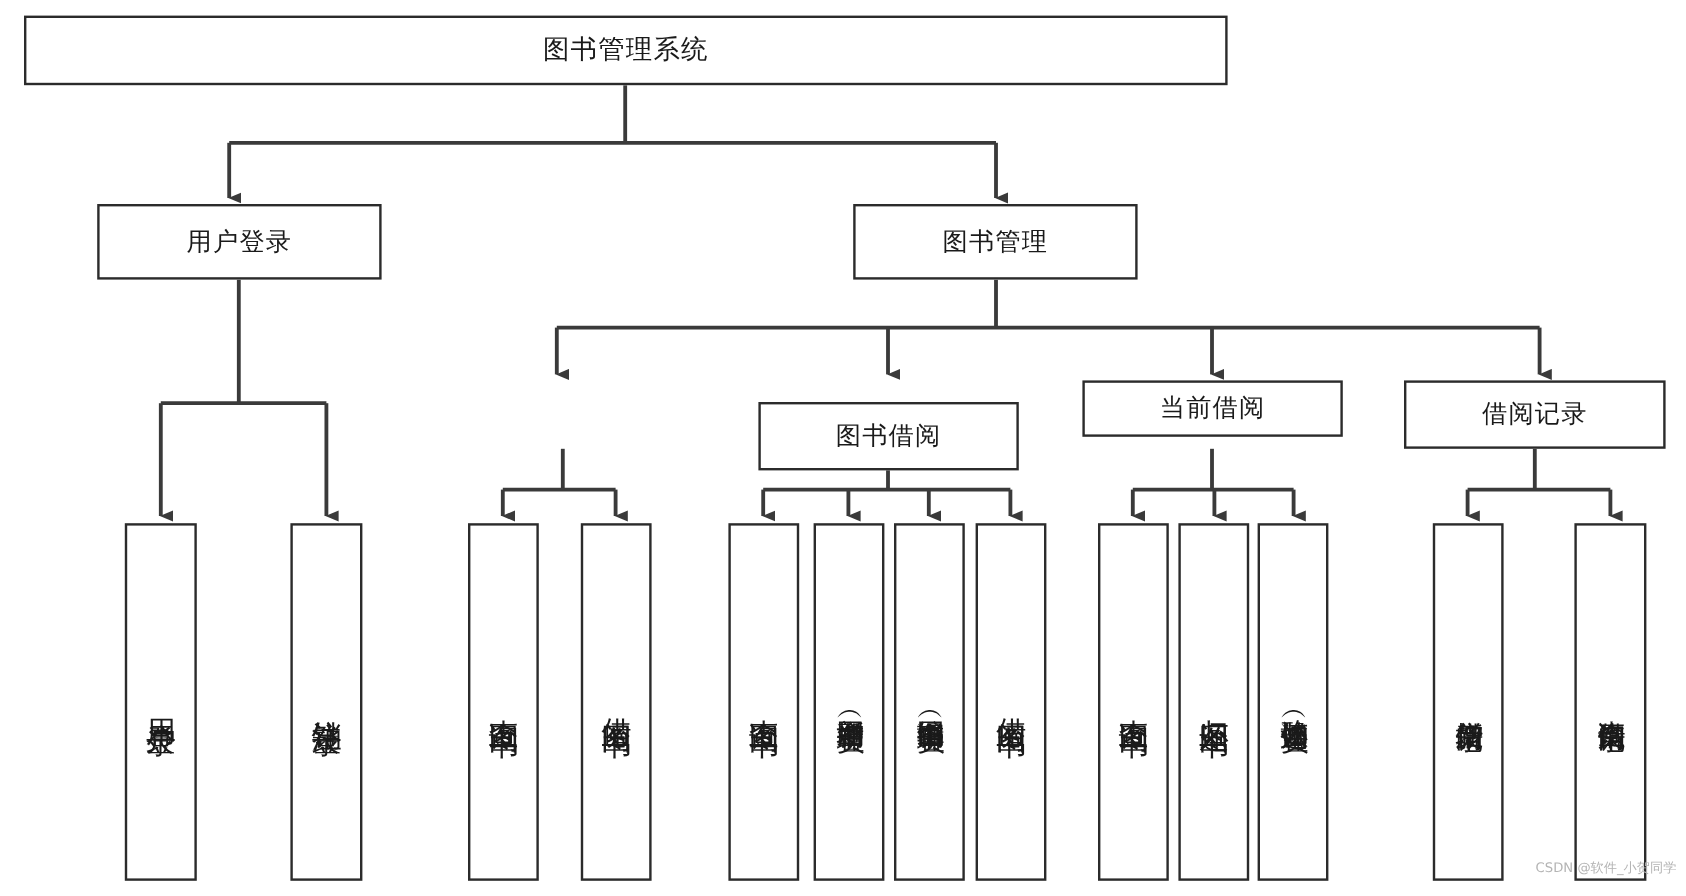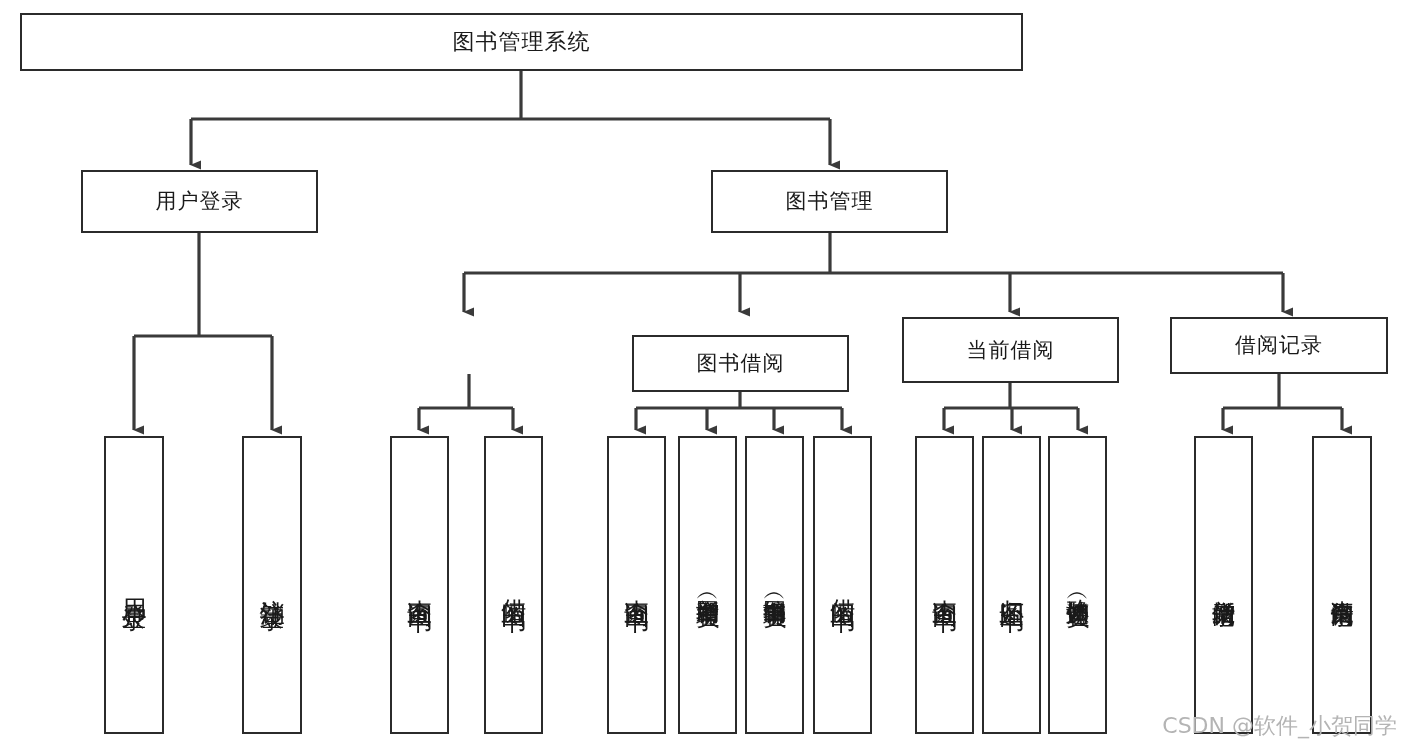--- a/index.html
+++ b/index.html
@@ -65,22 +65,22 @@
     white-space: nowrap;
     max-height: 100%;
   }
   .node.vert.tight .node-label {
     font-size: 23px;
     letter-spacing: 1px;
   }
   #watermark {
     position: absolute;
     right: 8px;
-    bottom: 6px;
-    font-size: 22px;
+    bottom: 16px;
+    font-size: 11px;
     color: #b4b4b4;
     white-space: nowrap;
     user-select: none;
   }
 </style>
 </head>
 <body>
 
 <div id="diagram-root">
 
@@ -145,21 +145,21 @@
   <div class="node horiz" style="left:81px; top:170px; width:237px; height:63px;">
     <span class="node-label">用户登录</span>
   </div>
   <div class="node horiz" style="left:711px; top:170px; width:237px; height:63px;">
     <span class="node-label">图书管理</span>
   </div>
 
   <div class="node horiz" style="left:632px; top:317px; width:217px; height:57px;margin-top:18px;">
     <span class="node-label">图书借阅</span>
   </div>
-  <div class="node horiz" style="left:902px; top:317px; width:217px; height:66px;">
+  <div class="node horiz" style="left:902px; top:317px; width:217px; height:47px;">
     <span class="node-label">当前借阅</span>
   </div>
   <div class="node horiz" style="left:1170px; top:317px; width:218px; height:57px;">
     <span class="node-label">借阅记录</span>
   </div>
 
   <div class="node vert" style="left:104px; top:436px; width:60px; height:298px;">
     <span class="node-label">用户登录</span>
   </div>
   <div class="node vert" style="left:242px; top:436px; width:60px; height:298px;">

